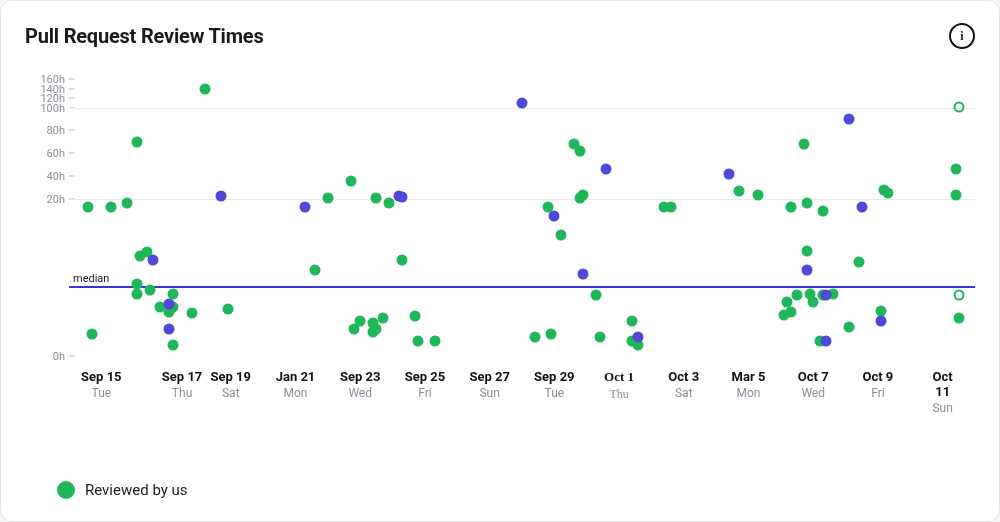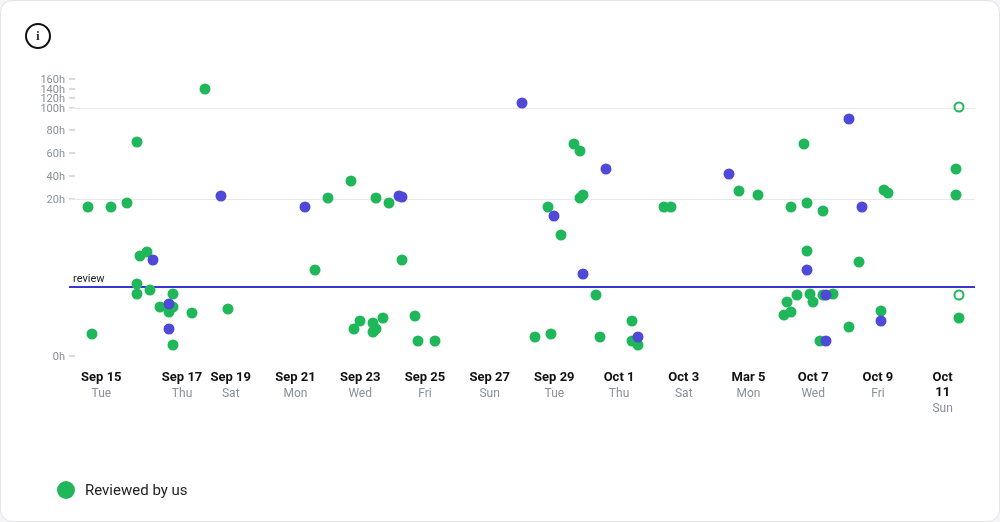--- a/index.html
+++ b/index.html
@@ -85,20 +85,21 @@
   .swatch.us{background:var(--green);}
   .swatch.other{background:var(--purple);}
   .swatch.waiting{border:3px solid var(--green);box-sizing:border-box;background:transparent;}
 </style>
 </head>
 <body>
 
 <div class="card">
 
   <div class="header">
+    <div class="title">Pull Request Review Times</div>
     <div class="info-btn">
       <span>i</span>
     </div>
   </div>
 
   <div class="plot-wrap">
     <div class="plot-area" id="plot">
         <div class="ytick" style="top: 97%;">0h</div>
         <div class="ytick-dash" style="top: 97%;"></div>
         <div class="ytick" style="top: 42%;">20h</div>
@@ -113,21 +114,21 @@
         <div class="ytick-dash" style="top: 10%;"></div>
         <div class="ytick" style="top: 6.66667%;">120h</div>
         <div class="ytick-dash" style="top: 6.66667%;"></div>
         <div class="ytick" style="top: 3.33333%;">140h</div>
         <div class="ytick-dash" style="top: 3.33333%;"></div>
         <div class="ytick" style="top: 0%;">160h</div>
         <div class="ytick-dash" style="top: 0%;"></div>
         <div class="gridline" style="top: 42%;"></div>
         <div class="gridline" style="top: 10%;"></div>
         <div class="median" style="top: 72.4033%;"></div>
-        <div class="median-label" style="top: 72.4033%;">review</div>
+        <div class="median-label" style="top: 72.4033%;">median</div>
         <div class="pt us" style="left: 2.14286%; top: 44.8224%;"></div>
         <div class="pt us" style="left: 2.5%; top: 89.2218%;"></div>
         <div class="pt us" style="left: 4.64286%; top: 44.8224%;"></div>
         <div class="pt us" style="left: 6.42857%; top: 43.3926%;"></div>
         <div class="pt us" style="left: 7.5%; top: 22%;"></div>
         <div class="pt us" style="left: 7.5%; top: 71.7958%;"></div>
         <div class="pt us" style="left: 7.5%; top: 75%;"></div>
         <div class="pt us" style="left: 7.85714%; top: 61.7828%;"></div>
         <div class="pt us" style="left: 8.57143%; top: 60.5171%;"></div>
         <div class="pt us" style="left: 8.92857%; top: 73.6655%;"></div>
@@ -212,26 +213,26 @@
         <div class="pt other" style="left: 86.0714%; top: 14%;"></div>
         <div class="pt other" style="left: 87.5%; top: 44.8224%;"></div>
         <div class="pt other" style="left: 89.6429%; top: 84.7016%;"></div>
         <div class="pt waiting" style="left: 98.2143%; top: 9.66667%;"></div>
         <div class="pt waiting" style="left: 98.2143%; top: 75.6986%;"></div>
       </div>
     <div class="xaxis" id="xaxis">
         <div class="xtick" style="left: 3.57143%;"><span>Sep 15</span><span class="dow">Tue</span></div>
         <div class="xtick" style="left: 10.7143%; margin-left: 16px;"><span>Sep 17</span><span class="dow">Thu</span></div>
         <div class="xtick" style="left: 17.8571%;"><span>Sep 19</span><span class="dow">Sat</span></div>
-        <div class="xtick" style="left: 25%;"><span>Sep 21</span><span class="dow">Mon</span></div>
+        <div class="xtick" style="left: 25%;"><span>Jan 21</span><span class="dow">Mon</span></div>
         <div class="xtick" style="left: 32.1429%;"><span>Sep 23</span><span class="dow">Wed</span></div>
         <div class="xtick" style="left: 39.2857%;"><span>Sep 25</span><span class="dow">Fri</span></div>
         <div class="xtick" style="left: 46.4286%;"><span>Sep 27</span><span class="dow">Sun</span></div>
         <div class="xtick" style="left: 53.5714%;"><span>Sep 29</span><span class="dow">Tue</span></div>
-        <div class="xtick" style="left: 60.7143%;"><span>Oct 1</span><span class="dow">Thu</span></div>
+        <div class="xtick" style="left: 60.7143%; font-family: Liberation Serif, serif;"><span>Oct 1</span><span class="dow">Thu</span></div>
         <div class="xtick" style="left: 67.8571%;"><span>Oct 3</span><span class="dow">Sat</span></div>
         <div class="xtick" style="left: 75%;"><span>Mar 5</span><span class="dow">Mon</span></div>
         <div class="xtick" style="left: 82.1429%;"><span>Oct 7</span><span class="dow">Wed</span></div>
         <div class="xtick" style="left: 89.2857%;"><span>Oct 9</span><span class="dow">Fri</span></div>
         <div class="xtick" style="left: 96.4286%;"><span>Oct 11</span><span class="dow">Sun</span></div>
       </div>
   </div>
 
   <div class="legend">
     <div class="leg">

